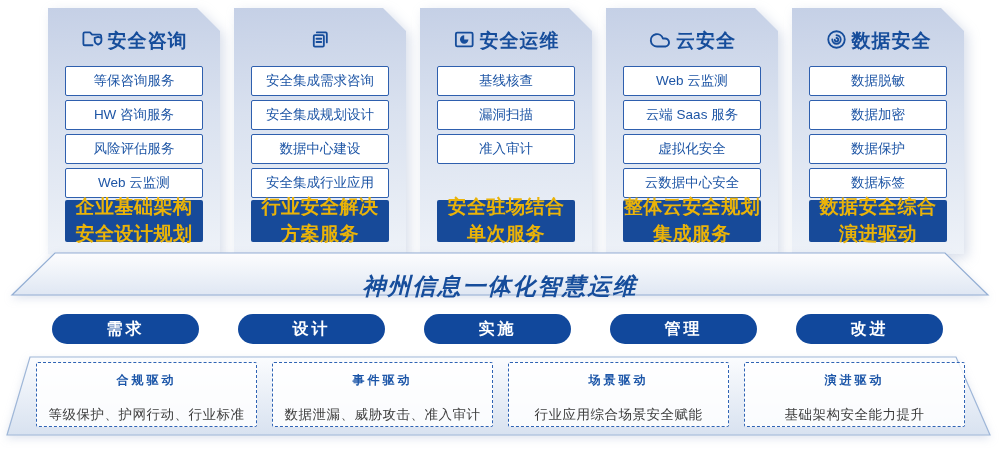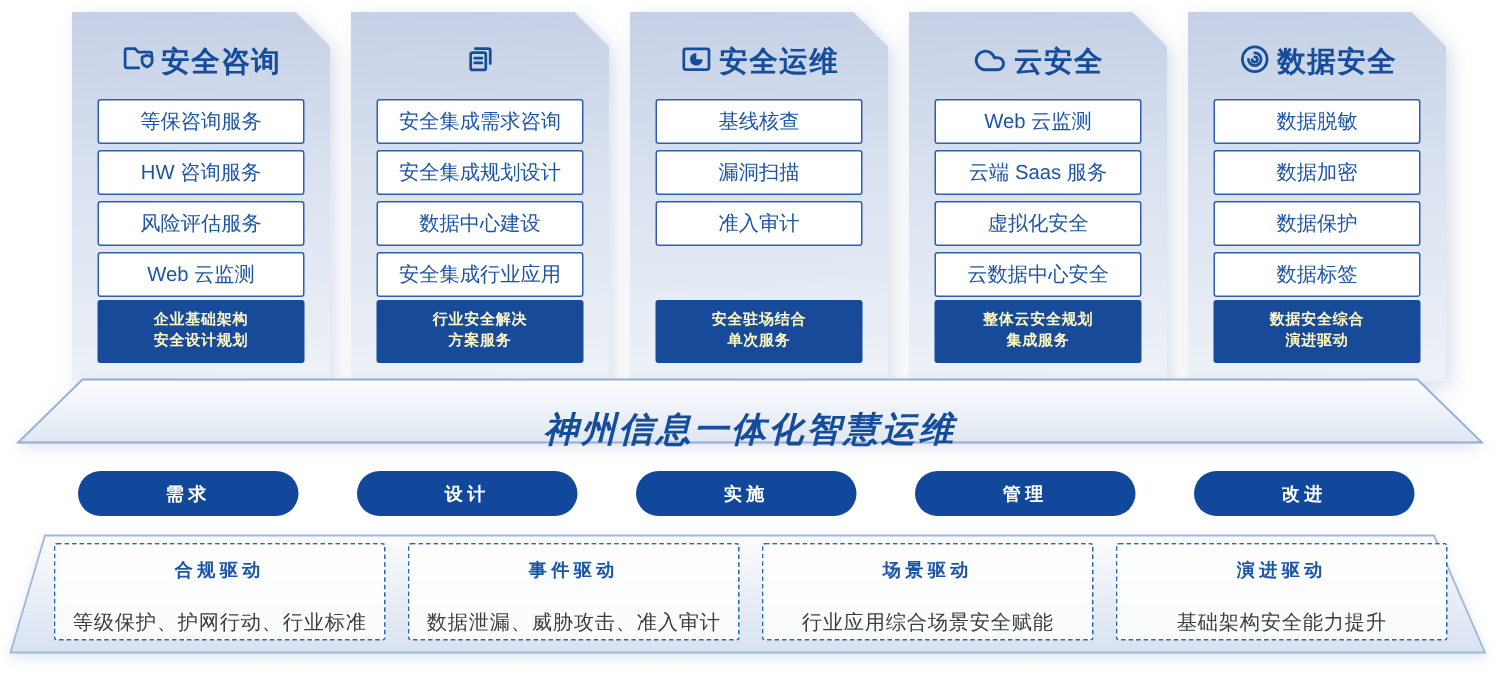--- a/index.html
+++ b/index.html
@@ -13,38 +13,38 @@
         clip-path:polygon(0 0,149px 0,172px 23px,172px 100%,0 100%);
         background:linear-gradient(178deg,#c5d0e6 0%,#d9e1ef 42%,#eef2f8 100%);}
   .card-head{display:flex;align-items:flex-start;justify-content:center;gap:4px;
              padding-top:20px;height:26px;}
   .card-title{font-size:19px;font-weight:bold;color:#164d9b;letter-spacing:1px;}
   .items{margin:12px 17px 0 17px;}
   .item{height:28px;margin-bottom:4px;background:#ffffff;border:1px solid #2e5fae;
         border-radius:2px;display:flex;align-items:center;justify-content:center;
         font-size:13.5px;color:#1d55a5;}
   .highlight{position:absolute;left:17px;right:17px;top:192px;height:42px;
-             background:#174a99;color:#fef9c3;border-radius:2px;
+             background:#174a99;color:#eab308;border-radius:2px;
              display:flex;flex-direction:column;align-items:center;justify-content:center;
-             font-size:10px;font-weight:bold;line-height:1.4;letter-spacing:.5px;}
+             font-size:19px;font-weight:bold;line-height:1.4;letter-spacing:.5px;}
   .icon{flex:0 0 auto;}
   .icon path,.icon rect,.icon circle{stroke:#164d9b;stroke-width:1.9;fill:none;
         stroke-linecap:round;stroke-linejoin:round;}
   .icon .solid{fill:#164d9b;stroke:none;}
 
   
   .banner-svg{position:absolute;left:0;top:252px;
               filter:drop-shadow(0 3px 4px rgba(130,150,190,.25));}
   .banner-text{position:absolute;left:0;top:259px;width:1000px;text-align:center;
                font-size:23px;font-weight:bold;font-style:italic;color:#164d9b;
                letter-spacing:2px;margin-top:12px;}
 
   
   .pill{position:absolute;top:314px;width:147px;height:30px;border-radius:16px;
-        background:#11489c;color:#ffffff;font-size:12px;font-weight:bold;
+        background:#11489c;color:#ffffff;font-size:16px;font-weight:bold;
         letter-spacing:3px;display:flex;align-items:center;justify-content:center;}
 
   
   .platform-svg{position:absolute;left:0;top:356px;
                 filter:drop-shadow(0 3px 4px rgba(130,150,190,.25));}
   .driver{position:absolute;top:362px;width:219px;height:63px;
           border:1.5px dashed #2f63b4;border-radius:2px;
           background:rgba(255,255,255,.85);text-align:center;}
   .driver-title{margin-top:9px;font-size:12px;font-weight:bold;color:#1b55a8;
                 letter-spacing:3px;}

